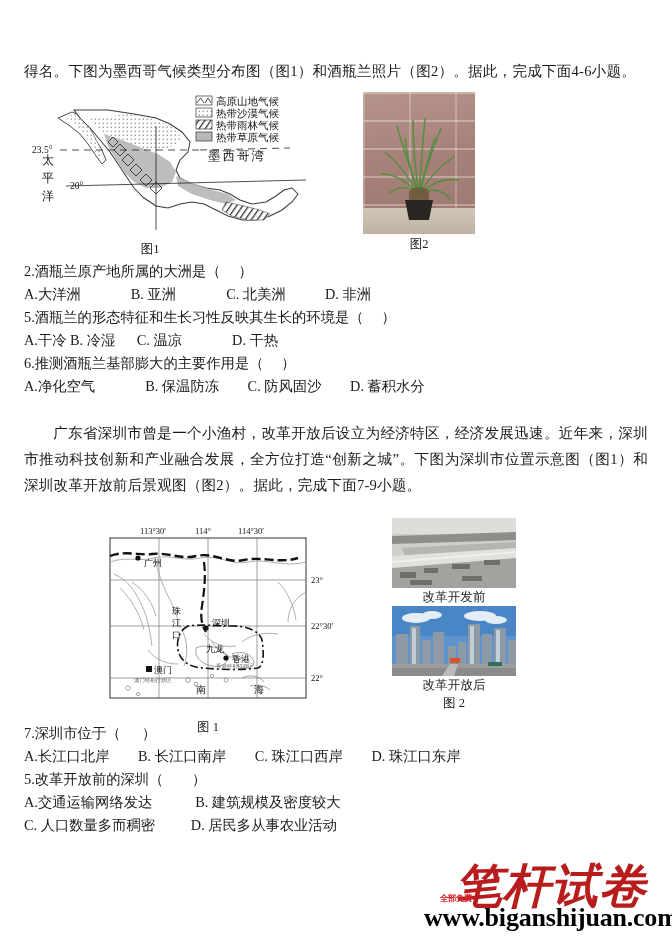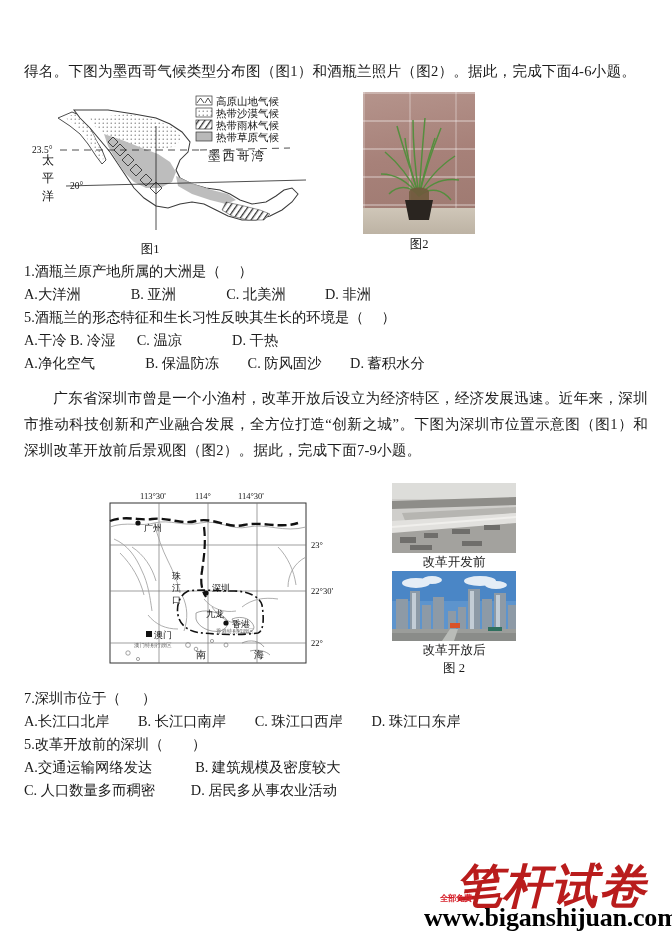--- a/index.html
+++ b/index.html
@@ -287,28 +287,29 @@
           </g>
           <path d="M46,100 C46,94 66,94 66,100 L66,108 C66,112 46,112 46,108 Z" fill="#6f5a3c" opacity="0.9"></path>
           <path d="M42,108 L70,108 L66,128 L46,128 Z" fill="#2a2520"></path>
         </svg>
       </div>
       <div class="fig-cap" style="margin-top:3px;">图2</div>
     </div>
   </div>
 
   <div style="margin-top:2px;">
-    <p class="qline">1.酒瓶兰原产地所属的大洲是（     ）</p>
+    <p class="qline">2.酒瓶兰原产地所属的大洲是（     ）</p>
     <p class="opts">A.大洋洲              B. 亚洲              C. 北美洲           D. 非洲</p>
     <p class="qline">5.酒瓶兰的形态特征和生长习性反映其生长的环境是（     ）</p>
     <p class="opts">A.干冷 B. 冷湿      C. 温凉              D. 干热</p>
+    <p class="qline">6.推测酒瓶兰基部膨大的主要作用是（     ）</p>
     <p class="opts">A.净化空气              B. 保温防冻        C. 防风固沙        D. 蓄积水分</p>
   </div>
 
-  <p class="para indent" style="margin-top:10px;font-family:Liberation Serif, serif;">广东省深圳市曾是一个小渔村，改革开放后设立为经济特区，经济发展迅速。近年来，深圳市推动科技创新和产业融合发展，全方位打造“创新之城”。下图为深圳市位置示意图（图1）和深圳改革开放前后景观图（图2）。据此，完成下面7-9小题。</p>
+  <p class="para indent" style="margin-top:22px;font-family:Liberation Serif, serif;">广东省深圳市曾是一个小渔村，改革开放后设立为经济特区，经济发展迅速。近年来，深圳市推动科技创新和产业融合发展，全方位打造“创新之城”。下图为深圳市位置示意图（图1）和深圳改革开放前后景观图（图2）。据此，完成下面7-9小题。</p>
 
   <div class="figrow2">
 
     <div class="szmapbox">
       <svg width="248" height="196" viewBox="0 0 248 196">
         <rect x="18" y="16" width="196" height="160" fill="#ffffff" stroke="#333" stroke-width="1"></rect>
 
         <line x1="67" y1="16" x2="67" y2="176" stroke="#777" stroke-width="0.7"></line>
         <line x1="116" y1="16" x2="116" y2="176" stroke="#777" stroke-width="0.7"></line>
         <line x1="165" y1="16" x2="165" y2="176" stroke="#777" stroke-width="0.7"></line>
@@ -372,20 +373,21 @@
         <text x="80" y="92" font-size="9" font-family="'Liberation Serif',serif" fill="#111">珠</text>
         <text x="80" y="104" font-size="9" font-family="'Liberation Serif',serif" fill="#111">江</text>
         <text x="80" y="116" font-size="9" font-family="'Liberation Serif',serif" fill="#111">口</text>
 
         <text x="124" y="146" font-size="5.4" font-family="'Liberation Serif',serif" fill="#666">香港特别行政区</text>
         <text x="42" y="160" font-size="5.4" font-family="'Liberation Serif',serif" fill="#666">澳门特别行政区</text>
 
         <text x="104" y="171" font-size="10" font-family="'Liberation Serif',serif" fill="#111">南</text>
         <text x="162" y="171" font-size="10" font-family="'Liberation Serif',serif" fill="#111">海</text>
       </svg>
+      <div class="fig-cap" style="width:196px;margin-left:18px;margin-top:-2px;">图 1</div>
     </div>
 
     <div class="photo2wrap">
       <div class="photo-old">
         <svg width="124" height="70" viewBox="0 0 124 70">
           <rect width="124" height="70" fill="#cfcecb"></rect>
           <rect y="0" width="124" height="16" fill="#ddddda"></rect>
           <path d="M0,18 L124,14 L124,22 L0,26 Z" fill="#8e8d89"></path>
           <path d="M10,30 L124,24 L124,30 L14,40 Z" fill="#b6b5b1"></path>
           <path d="M0,38 L124,30 L124,40 L0,52 Z" fill="#e2e1de"></path>

